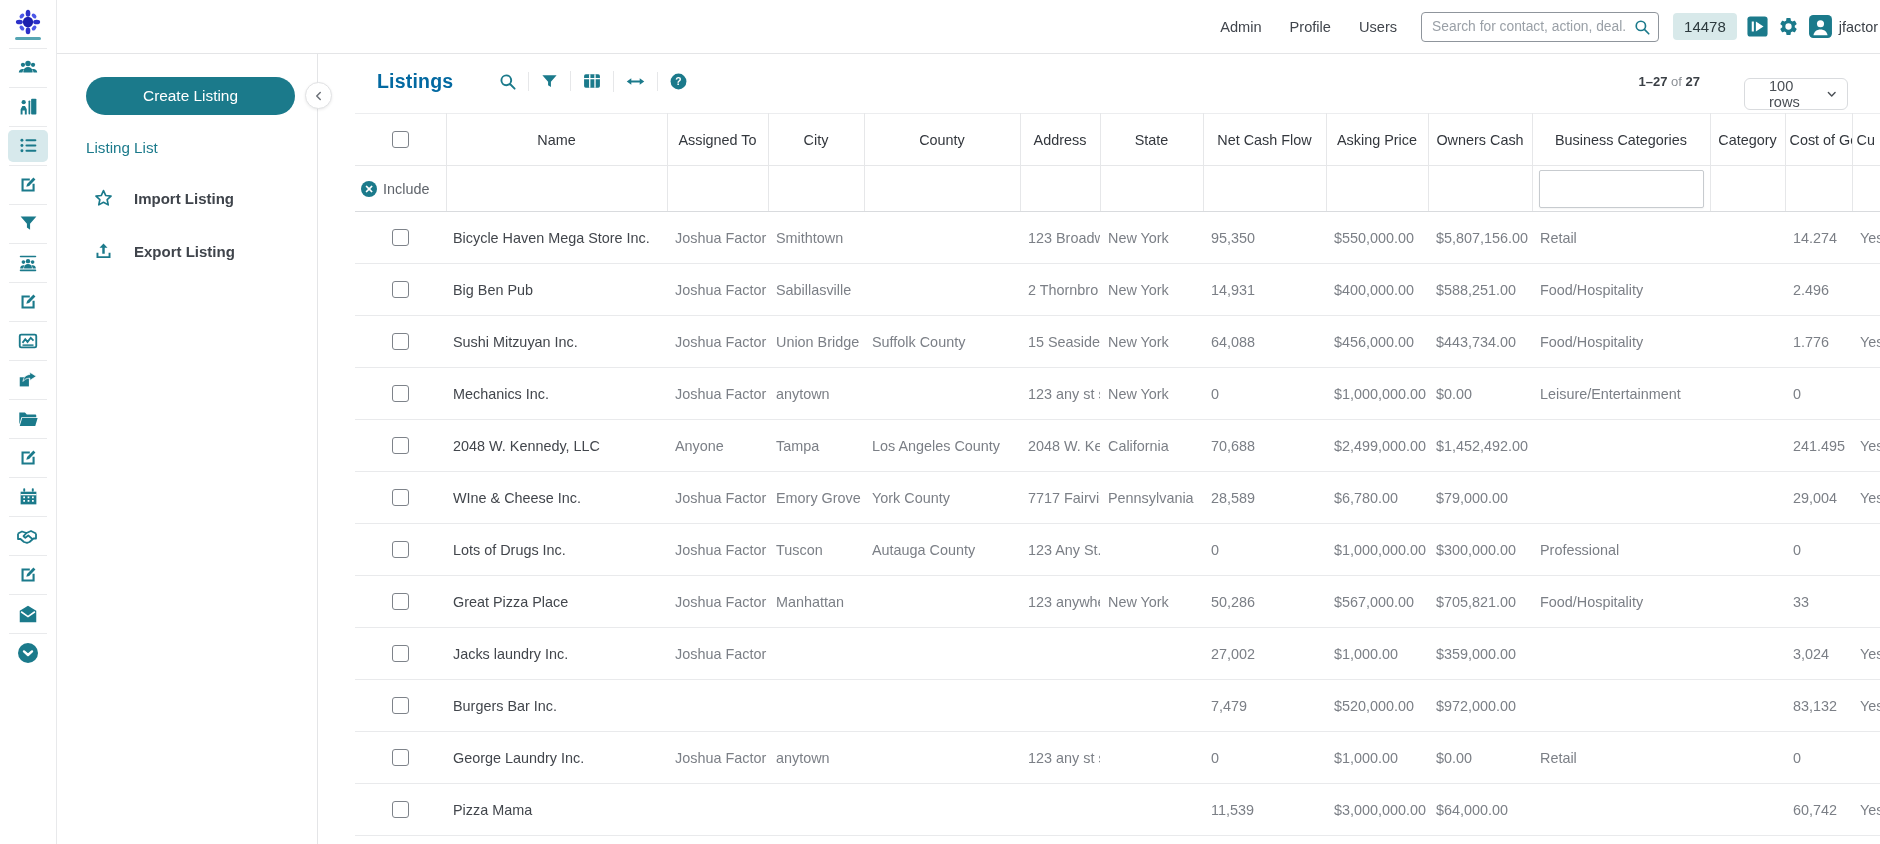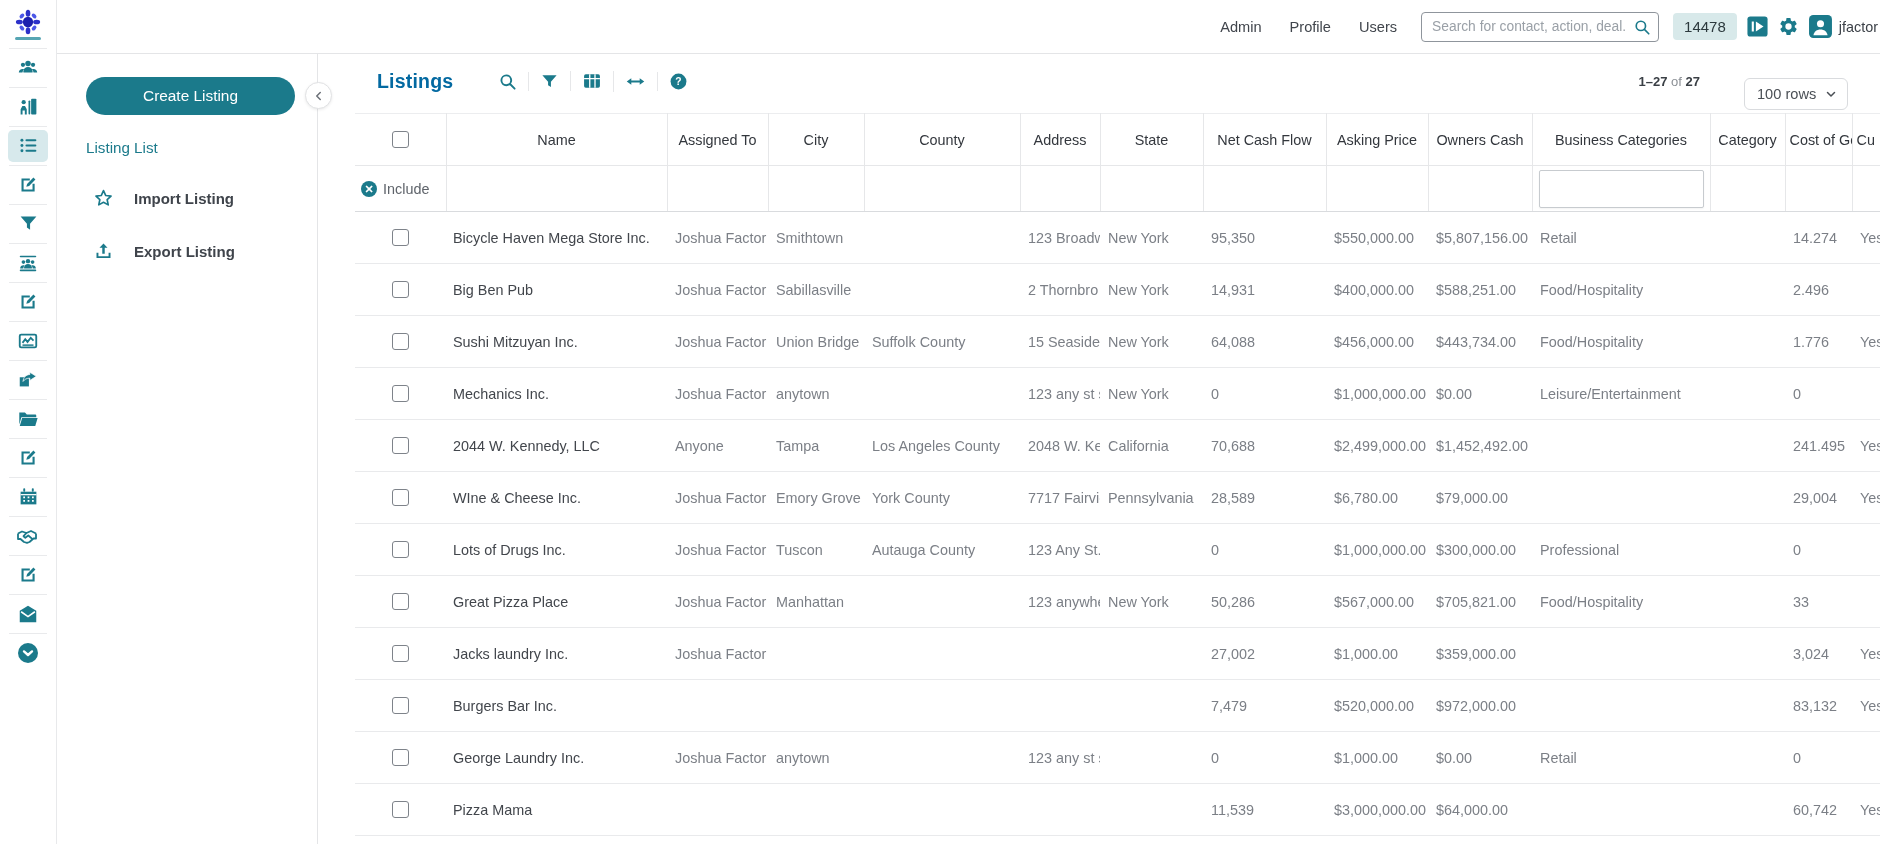--- a/index.html
+++ b/index.html
@@ -58,21 +58,21 @@
   .main-header { height:72px; display:flex; align-items:center; padding:8px 32px 0 59px; }
   .page-title { font-size:19.5px; font-weight:700; color:#0369a1; letter-spacing:.2px; }
   .tools { display:flex; align-items:center; margin-left:34px; }
   .tool { padding:0 11px; cursor:pointer; display:flex; align-items:center; }
   .tool + .tool { border-left:1px solid #e6e7e9; }
   .mh-spacer { flex:1; }
   .pag { font-size:13px; color:#8b8f95; white-space:nowrap; }
   .pag b { color:#3a3f45; font-weight:700; }
   .rows-select { margin-left:44px; width:104px; height:32px; border:1px solid #d9dbde;
                  border-radius:6px; display:flex; align-items:center; justify-content:space-between;
-                 padding:0 10px 0 12px; color:#4a4f55; font-size:14.6px; cursor:pointer;
+                 padding:0 10px 0 24px; color:#4a4f55; font-size:14.6px; cursor:pointer;
                  background:#fff;margin-top:25px; }
 
   
   .table-wrap { margin-left:37px; width:calc(100% - 37px); overflow:hidden; }
   table { border-collapse:collapse; table-layout:fixed; width:1567px; }
   thead th { height:52px; font-size:14.4px; font-weight:400; color:#33373d; text-align:center;
              border-right:1px solid #e6e7e9; border-top:1px solid #ecedef;
              white-space:nowrap; overflow:hidden; cursor:pointer; padding:0 2px; }
   thead th.al { text-align:left; padding-left:4px; }
   thead th:last-child { border-right:none; }
@@ -524,21 +524,21 @@
             <td class="c-net-cash-flow">0</td>
             <td class="c-asking-price">$1,000,000.00</td>
             <td class="c-owners-cash">$0.00</td>
             <td class="c-business-categories">Leisure/Entertainment</td>
             <td class="c-category"></td>
             <td class="c-cost-of-goods">0</td>
             <td class="c-cu"></td>
           </tr>
           <tr>
             <td class="c-check"><span class="cbx"></span></td>
-            <td class="c-name">2044 W. Kennedy, LLC</td>
+            <td class="c-name">2048 W. Kennedy, LLC</td>
             <td class="c-assigned-to">Anyone</td>
             <td class="c-city">Tampa</td>
             <td class="c-county">Los Angeles County</td>
             <td class="c-address">2048 W. Ke</td>
             <td class="c-state">California</td>
             <td class="c-net-cash-flow">70,688</td>
             <td class="c-asking-price">$2,499,000.00</td>
             <td class="c-owners-cash">$1,452,492.00</td>
             <td class="c-business-categories"></td>
             <td class="c-category"></td>

